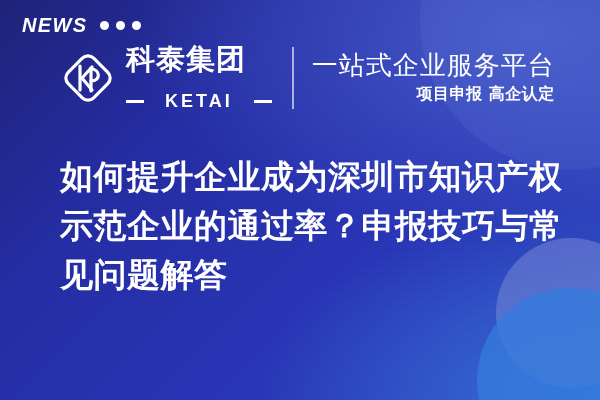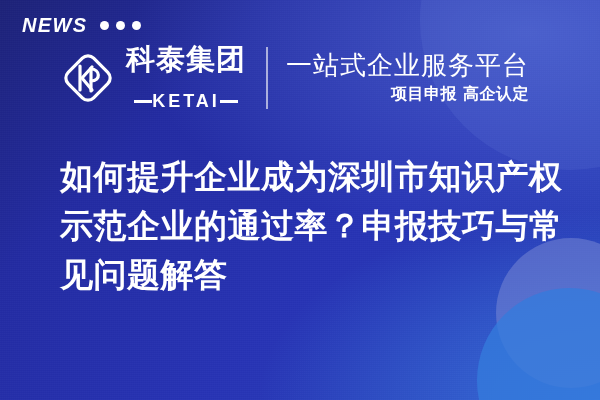--- a/index.html
+++ b/index.html
@@ -75,35 +75,35 @@
     left: 58px; top: 42px;
     display: flex;
     align-items: center;
     height: 72px;
   }
   #logo-mark { width: 60px; height: 60px; flex: 0 0 auto; }
   #logo-wordmark {
     margin-left: 8px;
     display: flex;
     flex-direction: column;
-    align-items: center;
+    align-items: flex-start;
     justify-content: center;
   }
   #logo-cn {
     color: #ffffff;
     font-size: 29px;
     font-weight: bold;
     letter-spacing: 1px;
     line-height: 1.05;
     font-family: "DejaVu Sans", "Liberation Sans", sans-serif;
   }
   #logo-en-row {
     display: flex;
     align-items: center;
-    gap: 0;
+    gap: 21px;
     margin-top: 16px;
   }
   .logo-rule {
     display: block;
     width: 18px; height: 3px;
     background: #ffffff;
   }
   #logo-en {
     color: #ffffff;
     font-size: 18px;

